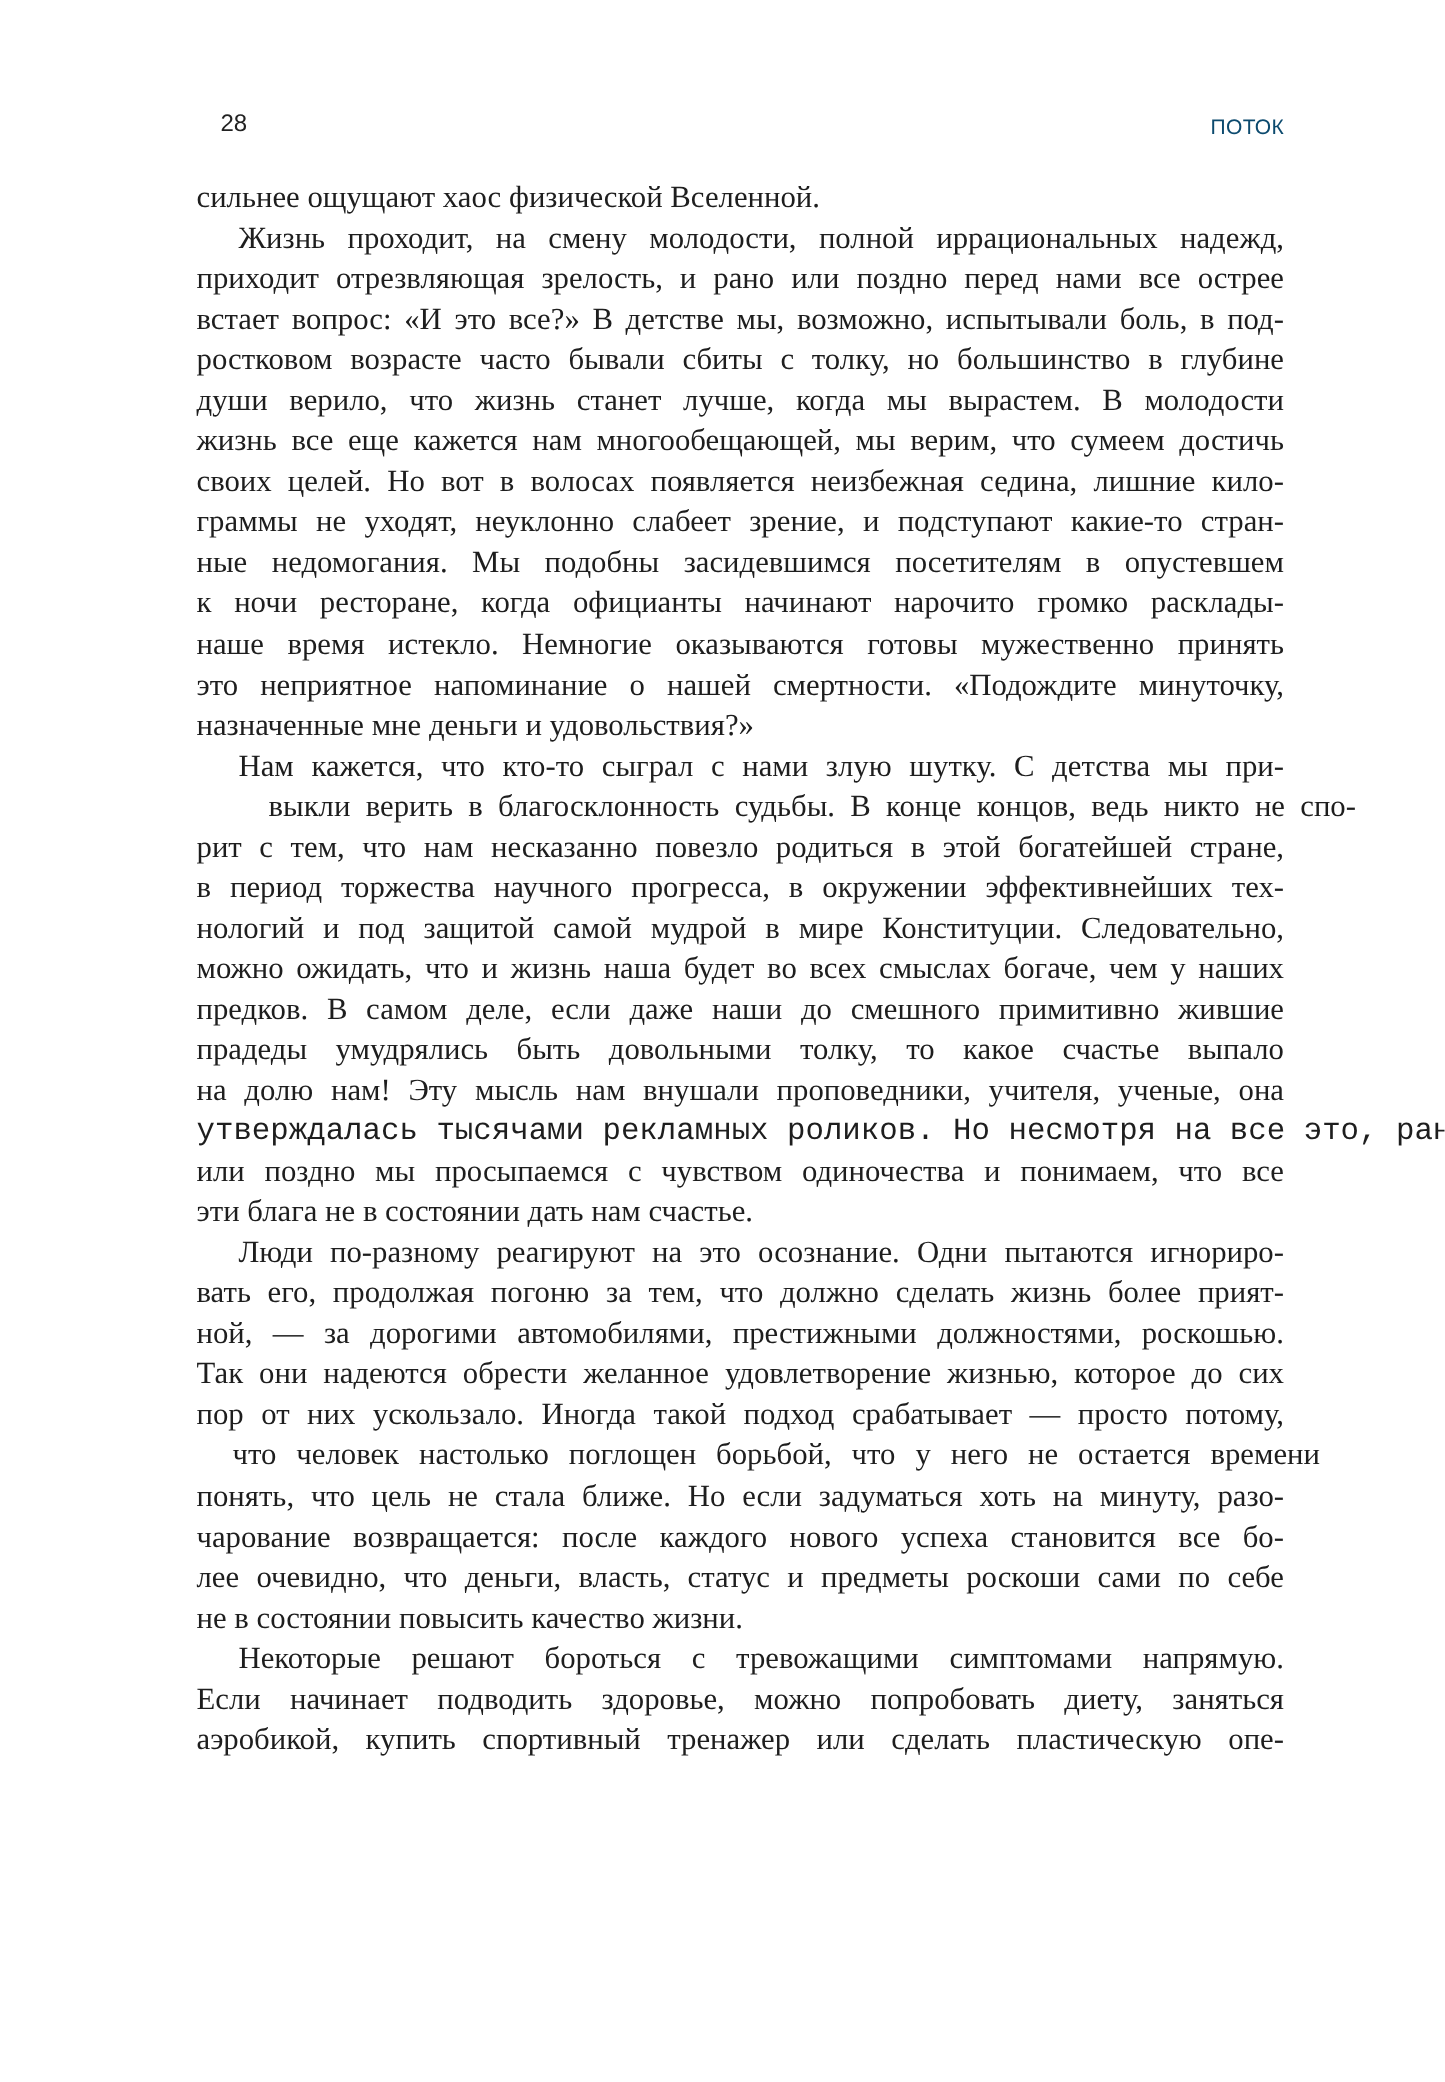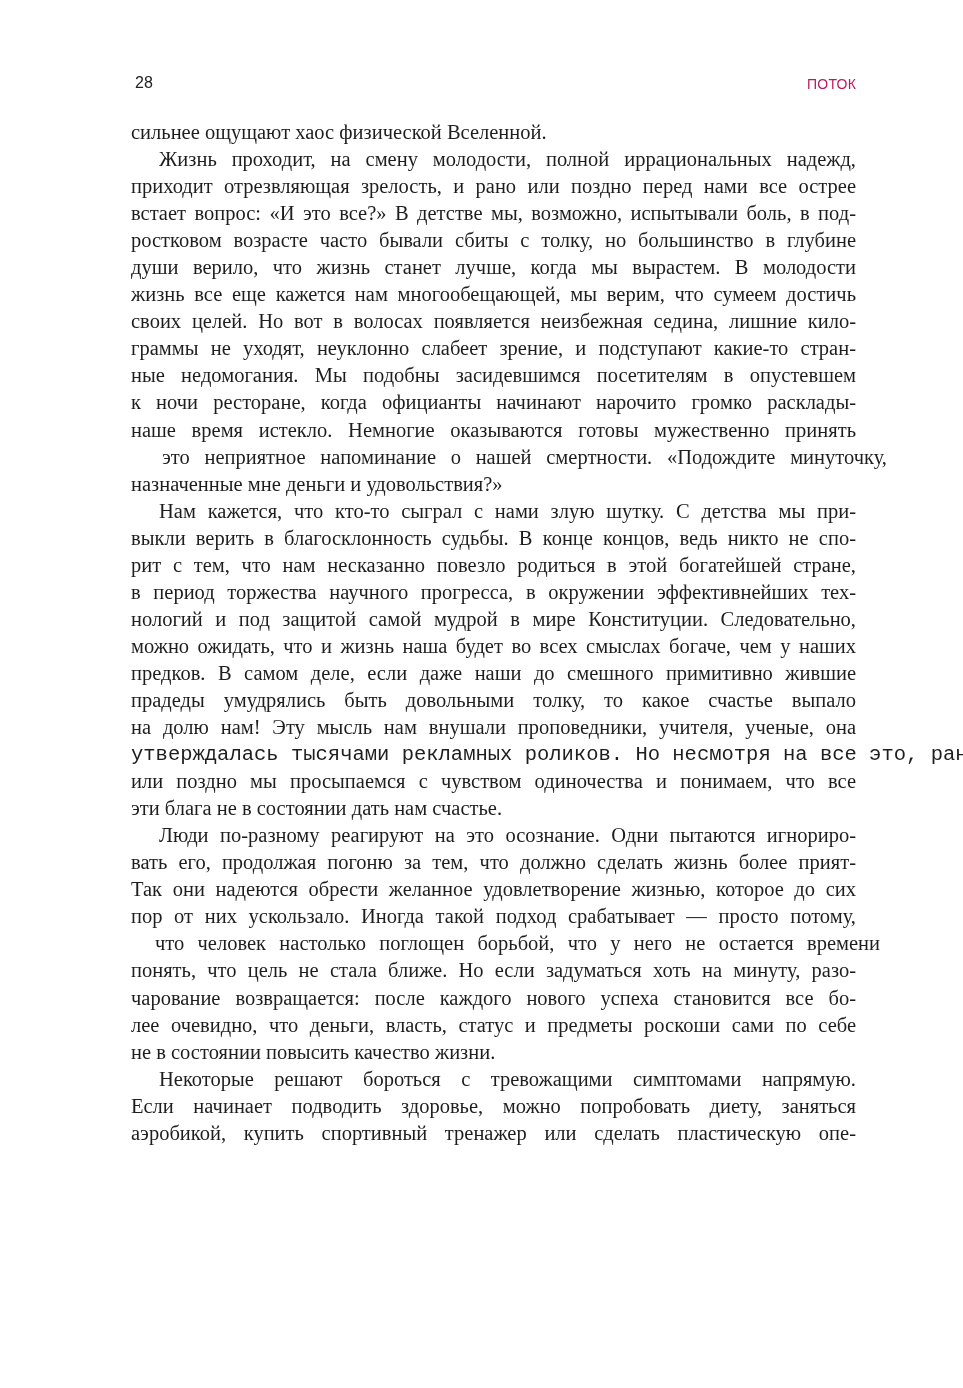--- a/index.html
+++ b/index.html
@@ -24,30 +24,30 @@
       top: 74px;
       left: 0;
       width: 725px;
       height: 22px;
       font-family: "Liberation Sans", "DejaVu Sans", sans-serif;
       font-size: 16px;
       color: #222222;
     }
     .page-number {
       position: absolute;
-      left: 4px;
+      left: 16px;
       top: 0;
     }
     .running-title {
       position: absolute;
       right: 0;
       top: 0;
       font-size: 14px;
       letter-spacing: 0.2px;
-      color: #be185d;
+      color: #0c4a6e;
       top: 2px;
     }
     .body-text {
       position: absolute;
       top: 119px;
       left: 0;
       width: 725px;
       font-family: "Liberation Serif", "DejaVu Serif", serif;
       font-size: 20.5px;
       line-height: 27.05px;
@@ -90,40 +90,41 @@
         <span class="line" style="display: block; width: 725px;">приходит отрезвляющая зрелость, и рано или поздно перед нами все острее</span>
         <span class="line" style="display: block; width: 725px;">встает вопрос: «И это все?» В детстве мы, возможно, испытывали боль, в под-</span>
         <span class="line" style="display: block; width: 725px;">ростковом возрасте часто бывали сбиты с толку, но большинство в глубине</span>
         <span class="line" style="display: block; width: 725px;">души верило, что жизнь станет лучше, когда мы вырастем. В молодости</span>
         <span class="line" style="display: block; width: 725px;">жизнь все еще кажется нам многообещающей, мы верим, что сумеем достичь</span>
         <span class="line" style="display: block; width: 725px;">своих целей. Но вот в волосах появляется неизбежная седина, лишние кило-</span>
         <span class="line" style="display: block; width: 725px;">граммы не уходят, неуклонно слабеет зрение, и подступают какие-то стран-</span>
         <span class="line" style="display: block; width: 725px;">ные недомогания. Мы подобны засидевшимся посетителям в опустевшем</span>
         <span class="line" style="display: block; width: 725px;">к ночи ресторане, когда официанты начинают нарочито громко расклады-</span>
         <span class="line" style="display: block; width: 725px;">наше время истекло. Немногие оказываются готовы мужественно принять</span>
-        <span class="line" style="display: block; width: 725px; margin-left: 31px;">это неприятное напоминание о нашей смертности. «Подождите минуточку,</span>
+        <span class="line" style="display: block; width: 725px;">это неприятное напоминание о нашей смертности. «Подождите минуточку,</span>
         <span class="line last" style="display: block; width: 725px;">назначенные мне деньги и удовольствия?»</span>
       </div>
       <div class="para">
         <span class="line indent" style="display: block; width: 725px;">Нам кажется, что кто-то сыграл с нами злую шутку. С детства мы при-</span>
-        <span class="line" style="display: block; width: 725px;">выкли верить в благосклонность судьбы. В конце концов, ведь никто не спо-</span>
+        <span class="line" style="display: block; width: 725px; margin-left: 48px;">выкли верить в благосклонность судьбы. В конце концов, ведь никто не спо-</span>
         <span class="line" style="display: block; width: 725px;">рит с тем, что нам несказанно повезло родиться в этой богатейшей стране,</span>
         <span class="line" style="display: block; width: 725px;">в период торжества научного прогресса, в окружении эффективнейших тех-</span>
         <span class="line" style="display: block; width: 725px;">нологий и под защитой самой мудрой в мире Конституции. Следовательно,</span>
         <span class="line" style="display: block; width: 725px;">можно ожидать, что и жизнь наша будет во всех смыслах богаче, чем у наших</span>
         <span class="line" style="display: block; width: 725px;">предков. В самом деле, если даже наши до смешного примитивно жившие</span>
         <span class="line" style="display: block; width: 725px;">прадеды умудрялись быть довольными толку, то какое счастье выпало</span>
         <span class="line" style="display: block; width: 725px;">на долю нам! Эту мысль нам внушали проповедники, учителя, ученые, она</span>
         <span class="line" style="display: block; width: 725px; font-family: Liberation Mono, monospace;">утверждалась тысячами рекламных роликов. Но несмотря на все это, рано</span>
         <span class="line" style="display: block; width: 725px;">или поздно мы просыпаемся с чувством одиночества и понимаем, что все</span>
         <span class="line last" style="display: block; width: 725px;">эти блага не в состоянии дать нам счастье.</span>
       </div>
       <div class="para">
         <span class="line indent" style="display: block; width: 725px;">Люди по-разному реагируют на это осознание. Одни пытаются игнориро-</span>
         <span class="line" style="display: block; width: 725px;">вать его, продолжая погоню за тем, что должно сделать жизнь более прият-</span>
+        <span class="line" style="display: block; width: 725px;">ной, — за дорогими автомобилями, престижными должностями, роскошью.</span>
         <span class="line" style="display: block; width: 725px;">Так они надеются обрести желанное удовлетворение жизнью, которое до сих</span>
         <span class="line" style="display: block; width: 725px;">пор от них ускользало. Иногда такой подход срабатывает — просто потому,</span>
         <span class="line" style="display: block; width: 725px; margin-left: 24px;">что человек настолько поглощен борьбой, что у него не остается времени</span>
         <span class="line" style="display: block; width: 725px;">понять, что цель не стала ближе. Но если задуматься хоть на минуту, разо-</span>
         <span class="line" style="display: block; width: 725px;">чарование возвращается: после каждого нового успеха становится все бо-</span>
         <span class="line" style="display: block; width: 725px;">лее очевидно, что деньги, власть, статус и предметы роскоши сами по себе</span>
         <span class="line last" style="display: block; width: 725px;">не в состоянии повысить качество жизни.</span>
       </div>
       <div class="para">
         <span class="line indent" style="display: block; width: 725px;">Некоторые решают бороться с тревожащими симптомами напрямую.</span>

